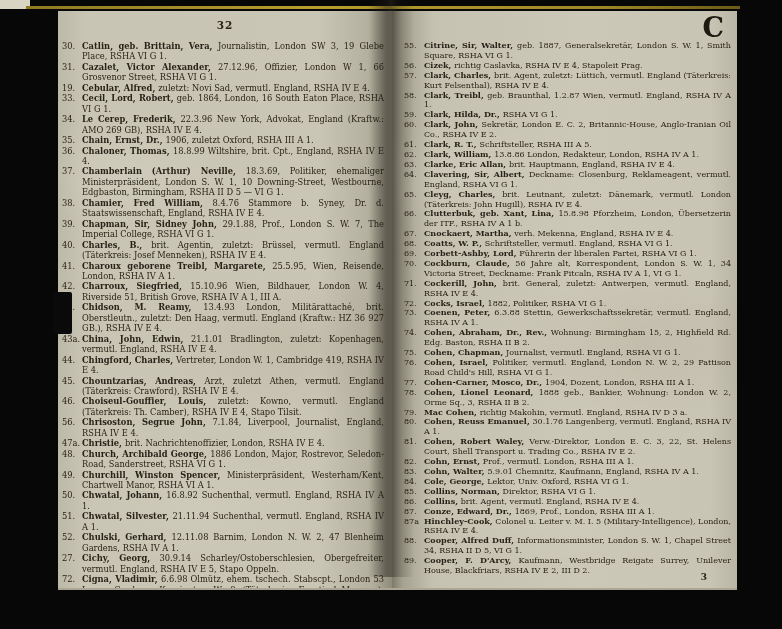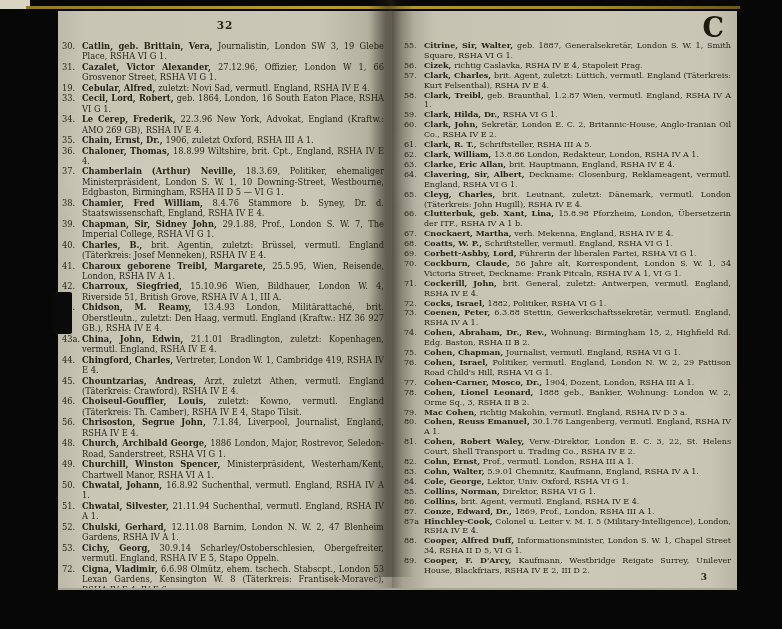--- a/index.html
+++ b/index.html
@@ -61,26 +61,27 @@
         <div class="entry"><span class="num">39.</span><span class="nm">Chapman, Sir, Sidney John, </span><span class="rest">29.1.88, Prof., London S. W. 7, The Imperial College, RSHA VI G 1.</span></div>
         <div class="entry"><span class="num">40.</span><span class="nm">Charles, B., </span><span class="rest">brit. Agentin, zuletzt: Brüssel, vermutl. England (Täterkreis: Josef Menneken), RSHA IV E 4.</span></div>
         <div class="entry"><span class="num">41.</span><span class="nm">Charoux geborene Treibl, Margarete, </span><span class="rest">25.5.95, Wien, Reisende, London, RSHA IV A 1.</span></div>
         <div class="entry"><span class="num">42.</span><span class="nm">Charroux, Siegfried, </span><span class="rest">15.10.96 Wien, Bildhauer, London W. 4, Riverside 51, British Grove, RSHA IV A 1, III A.</span></div>
         <div class="entry"><span class="num">43.</span><span class="nm">Chidson, M. Reamy, </span><span class="rest">13.4.93 London, Militärattaché, brit. Oberstleutn., zuletzt: Den Haag, vermutl. England (Kraftw.: HZ 36 927 GB.), RSHA IV E 4.</span></div>
         <div class="entry"><span class="num">43a.</span><span class="nm">China, John, Edwin, </span><span class="rest">21.1.01 Bradlington, zuletzt: Kopenhagen, vermutl. England, RSHA IV E 4.</span></div>
         <div class="entry"><span class="num">44.</span><span class="nm">Chingford, Charles, </span><span class="rest">Vertreter, London W. 1, Cambridge 419, RSHA IV E 4.</span></div>
         <div class="entry"><span class="num">45.</span><span class="nm">Chountzarias, Andreas, </span><span class="rest">Arzt, zuletzt Athen, vermutl. England (Täterkreis: Crawford), RSHA IV E 4.</span></div>
         <div class="entry"><span class="num">46.</span><span class="nm">Choiseul-Gouffier, Louis, </span><span class="rest">zuletzt: Kowno, vermutl. England (Täterkreis: Th. Camber), RSHA IV E 4, Stapo Tilsit.</span></div>
         <div class="entry"><span class="num">56.</span><span class="nm">Chrisoston, Segrue John, </span><span class="rest">7.1.84, Liverpool, Journalist, England, RSHA IV E 4.</span></div>
+        <div class="entry"><span class="num">47a.</span><span class="nm">Christie, </span><span class="rest">brit. Nachrichtenoffizier, London, RSHA IV E 4.</span></div>
         <div class="entry"><span class="num">48.</span><span class="nm">Church, Archibald George, </span><span class="rest">1886 London, Major, Rostrevor, Seledon-Road, Sanderstreet, RSHA VI G 1.</span></div>
         <div class="entry"><span class="num">49.</span><span class="nm">Churchill, Winston Spencer, </span><span class="rest">Ministerpräsident, Westerham/Kent, Chartwell Manor, RSHA VI A 1.</span></div>
         <div class="entry"><span class="num">50.</span><span class="nm">Chwatal, Johann, </span><span class="rest">16.8.92 Suchenthal, vermutl. England, RSHA IV A 1.</span></div>
         <div class="entry"><span class="num">51.</span><span class="nm">Chwatal, Silvester, </span><span class="rest">21.11.94 Suchenthal, vermutl. England, RSHA IV A 1.</span></div>
         <div class="entry"><span class="num">52.</span><span class="nm">Chulski, Gerhard, </span><span class="rest">12.11.08 Barnim, London N. W. 2, 47 Blenheim Gardens, RSHA IV A 1.</span></div>
-        <div class="entry"><span class="num">53.</span><span class="nm">Cichy, Georg, </span><span class="rest">30.9.14 Scharley/Ostoberschlesien, Obergefreiter, vermutl. England, RSHA IV E 5, Stapo Oppeln.</span></div>
+        <div class="entry"><span class="num">27.</span><span class="nm">Cichy, Georg, </span><span class="rest">30.9.14 Scharley/Ostoberschlesien, Obergefreiter, vermutl. England, RSHA IV E 5, Stapo Oppeln.</span></div>
         <div class="entry"><span class="num">72.</span><span class="nm">Cigna, Vladimir, </span><span class="rest">6.6.98 Olmütz, ehem. tschech. Stabscpt., London 53 Lexan Gardens, Kensington W. 8 (Täterkreis: Frantisek-Moravec), RSHA IV E 4, IV E 6.</span></div>
       </div>
   </div>
   <div class="page page-right">
     <div class="section-letter">C</div>
     <div class="entries" id="right-entries">
         <div class="entry"><span class="num">55.</span><span class="nm">Citrine, Sir, Walter, </span><span class="rest">geb. 1887, Generalsekretär, London S. W. 1, Smith Square, RSHA VI G 1.</span></div>
         <div class="entry"><span class="num">56.</span><span class="nm">Cizek, </span><span class="rest">richtig Caslavka, RSHA IV E 4, Stapoleit Prag.</span></div>
         <div class="entry"><span class="num">57.</span><span class="nm">Clark, Charles, </span><span class="rest">brit. Agent, zuletzt: Lüttich, vermutl. England (Täterkreis: Kurt Felsenthal), RSHA IV E 4.</span></div>
         <div class="entry"><span class="num">58.</span><span class="nm">Clark, Treibl, </span><span class="rest">geb. Braunthal, 1.2.87 Wien, vermutl. England, RSHA IV A 1.</span></div>

